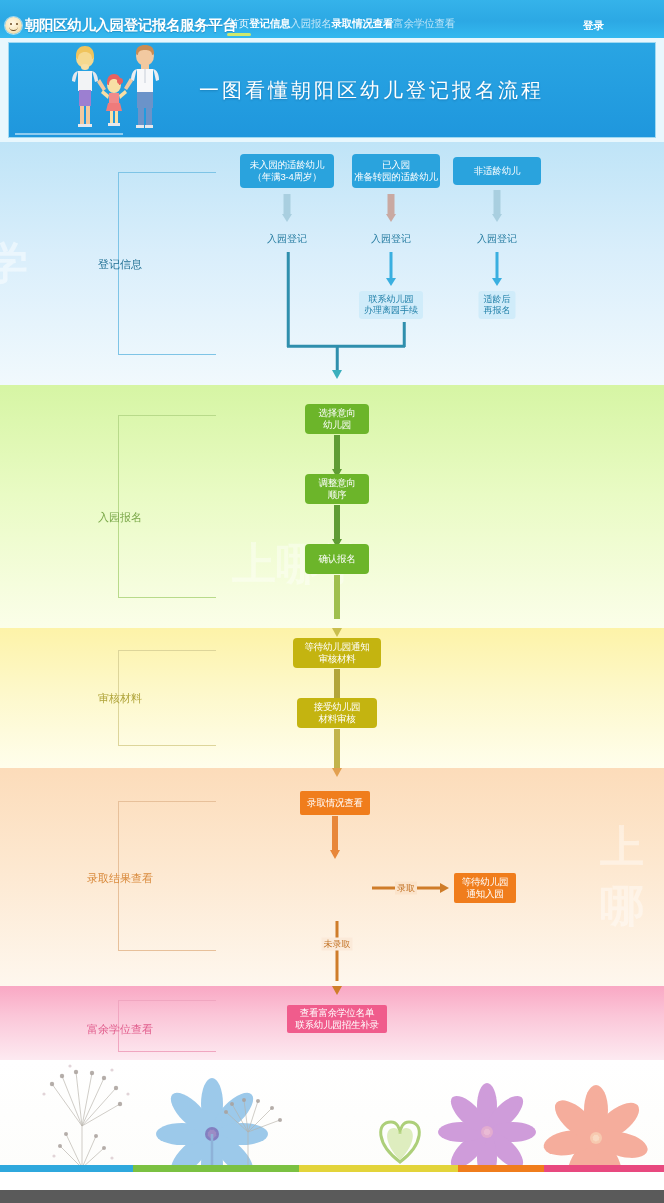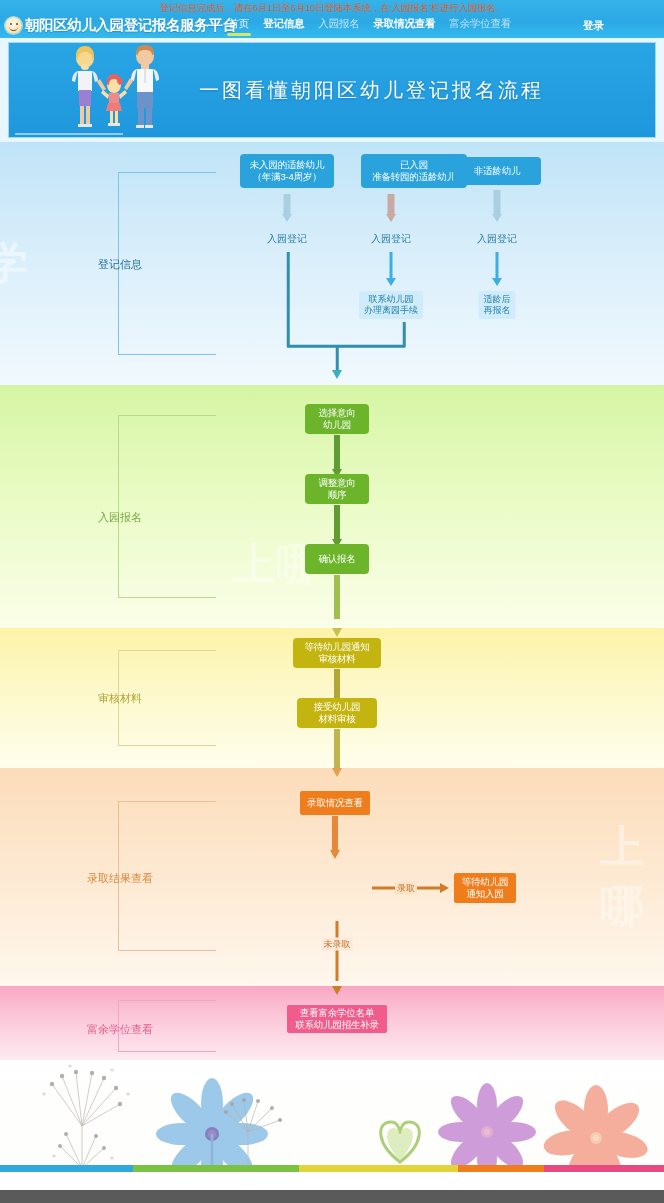--- a/index.html
+++ b/index.html
@@ -41,21 +41,21 @@
   .brand-logo::after  { right: 4.5px; }
   .brand-smile {
     position: absolute; left: 4px; top: 9px; width: 9px; height: 5px;
     border-bottom: 1.6px solid #6b4a22; border-radius: 0 0 9px 9px;
   }
   .brand-title {
     font-size: 14.5px; font-weight: bold; color: #ffffff; margin-left: 3px;
     white-space: nowrap; letter-spacing: -0.4px;
     text-shadow: 0 1px 1px rgba(20,90,130,.35);
   }
-  .navlinks { display: flex; align-items: center; gap: 14px; margin-left: -8px; }
+  .navlinks { display: flex; align-items: center; margin-left: -8px; }
   .navlink {
     font-size: 10.5px; color: #ffffff; white-space: nowrap; cursor: pointer;
     position: relative; padding-bottom: 3px; letter-spacing: -0.2px;
   }
   .navlink.bold { font-weight: bold; }
   .navlink.dim { color: #bfe6f8; }
   .navlink.active::after {
     content: ""; position: absolute; left: -2px; right: -2px; bottom: -2px;
     height: 3px; background: #cfe96b; border-radius: 2px;
   }
@@ -184,21 +184,20 @@
     position: absolute; left: 0; top: 1190px; width: 664px; height: 13px;
     background: #5a5a5a;
   }
 </style>
 </head>
 <body>
 
 <div id="page">
 
   <div class="topbar">
-    <div class="marquee">登记信息完成后，请在6月1日至6月10日登陆本系统，在‘入园报名’栏进行入园报名。</div>
 
     <div class="navrow">
       <div class="brand">
         <div class="brand-logo">
           <div class="brand-smile"></div>
         </div>
         <div class="brand-title">朝阳区幼儿入园登记报名服务平台</div>
       </div>
 
       <div class="navlinks">
@@ -263,21 +262,21 @@
 
   <div class="section sec-blue" style="top:142px;height:243px">
     <div class="watermark" style="left:-16px; top:92px; opacity:.85">学</div>
 
     <div class="bracket" style="left:118px; top:30px; width:98px; height:183px; border-color:#7ec4e6"></div>
     <div class="sec-label" style="left:120px; top:122px; color:#1f6f93">登记信息</div>
 
     <div class="node" style="left:287px; top:29px; width:94px; height:34px; background:#2aa3dd">
       <span>未入园的适龄幼儿<br>（年满3-4周岁）</span>
     </div>
-    <div class="node" style="left:414px; top:29px; width:106px; height:34px; background:#2aa3dd">
+    <div class="node" style="left:396px; top:29px; width:88px; height:34px; background:#2aa3dd">
       <span>已入园<br>准备转园的适龄幼儿</span>
     </div>
     <div class="node" style="left:497px; top:29px; width:88px; height:28px; background:#2aa3dd">
       <span>非适龄幼儿</span>
     </div>
 
     <div class="vline" style="left:287px; top:52px; width:7px; height:22px; background:#a9cfe0"></div>
     <div class="vhead" style="left:287px; top:72px; border-top:8px solid #a9cfe0"></div>
     <div class="vline" style="left:391px; top:52px; width:7px; height:22px; background:#c9a9a2"></div>
     <div class="vhead" style="left:391px; top:72px; border-top:8px solid #c9a9a2"></div>

